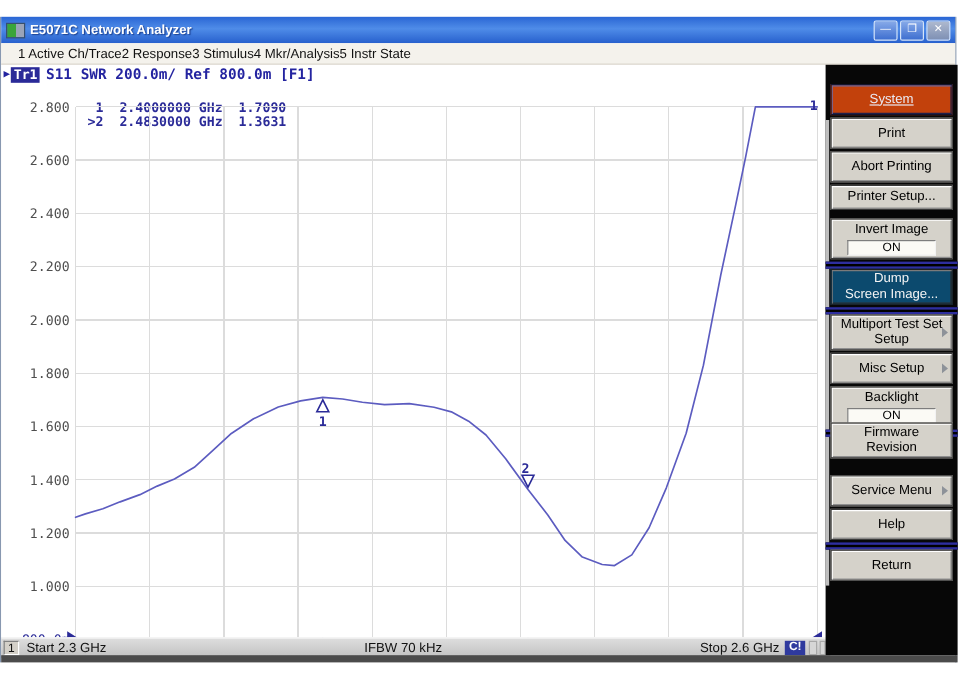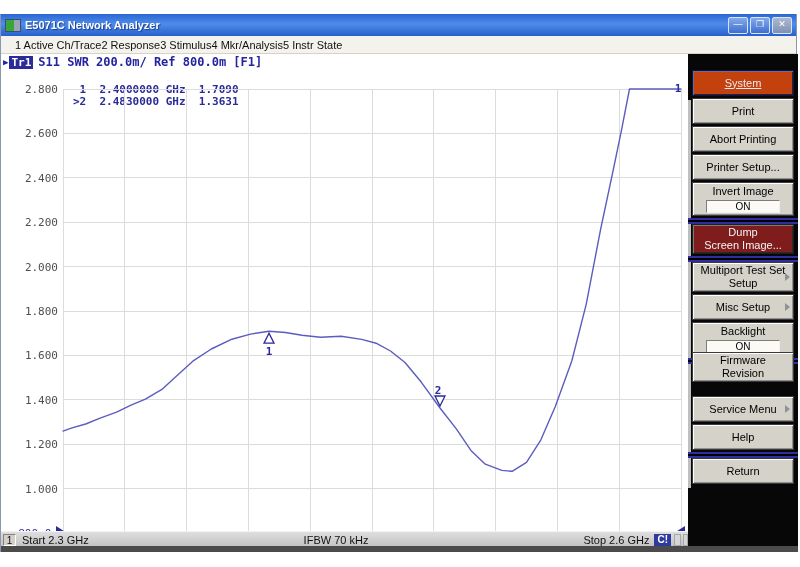--- a/index.html
+++ b/index.html
@@ -49,21 +49,21 @@
 
   
   #sidebar{position:absolute;left:687px;top:40px;width:110px;height:492px;background:#070707;}
   #side-strip{position:absolute;left:0;top:46px;width:3px;height:388px;background:#bfbfbf;}
   .btn{position:absolute;left:4px;width:102px;background:#d5d2ca;border:1px solid #3a3a3a;
        box-shadow:inset 1px 1px 0 #ffffff, inset -1px -1px 0 #8f8f8f;
        display:flex;flex-direction:column;align-items:center;justify-content:center;
        font-size:11px;line-height:13px;color:#000;text-align:center;box-sizing:border-box;cursor:default;}
   .btn.header{background:#c2410c;color:#eaeaf4;border-color:#14142e;
               box-shadow:inset 1px 1px 0 #6a6aa6, inset -1px -1px 0 #20204a;text-decoration:underline;}
-  .btn.dark{background:#7f1d1d;color:#f4f4f4;border-color:#1f1f1f;
+  .btn.dark{background:#0c4a6e;color:#f4f4f4;border-color:#1f1f1f;
             box-shadow:inset 1px 1px 0 #7a7a7a, inset -1px -1px 0 #2a2a2a;}
   .toggle-box{margin-top:2px;width:74px;height:13px;background:#fbfaf5;
               border:1px solid;border-color:#7d7d7d #f2f2f2 #f2f2f2 #7d7d7d;
               font-size:10px;display:flex;align-items:center;justify-content:center;box-sizing:border-box;}
   .sk-arrow{position:absolute;right:3px;top:50%;margin-top:-4px;width:0;height:0;
             border-left:5px solid #8d9299;border-top:4px solid transparent;border-bottom:4px solid transparent;}
   .sep{position:absolute;left:0;width:110px;height:6px;background:#000;
        border-top:2px solid #2e2e9e;border-bottom:2px solid #2e2e9e;box-sizing:border-box;}
 
   #bottom-frame{position:absolute;left:0;top:532px;width:797px;height:6px;background:#4b4b4b;}
@@ -158,21 +158,21 @@
       <div id="side-strip"></div>
     <div class="btn header" style="top: 16px; height: 26px;">
           <div>System</div>
         </div>
         <div class="btn" style="top: 44px; height: 26px;">
           <div>Print</div>
         </div>
         <div class="btn" style="top: 72px; height: 26px;">
           <div>Abort Printing</div>
         </div>
-        <div class="btn" style="top: 100px; height: 26px;">
+        <div class="btn" style="top: 100px; height: 21px;">
           <div>Printer Setup...</div>
         </div>
         <div class="btn" style="top: 128px; height: 34px;">
           <div>Invert Image</div>
           <div class="toggle-box">ON</div>
         </div>
         <div class="sep" style="top: 164px;"></div>
         <div class="btn dark" style="top: 170px; height: 30px;">
           <div>Dump</div>
           <div>Screen Image...</div>

